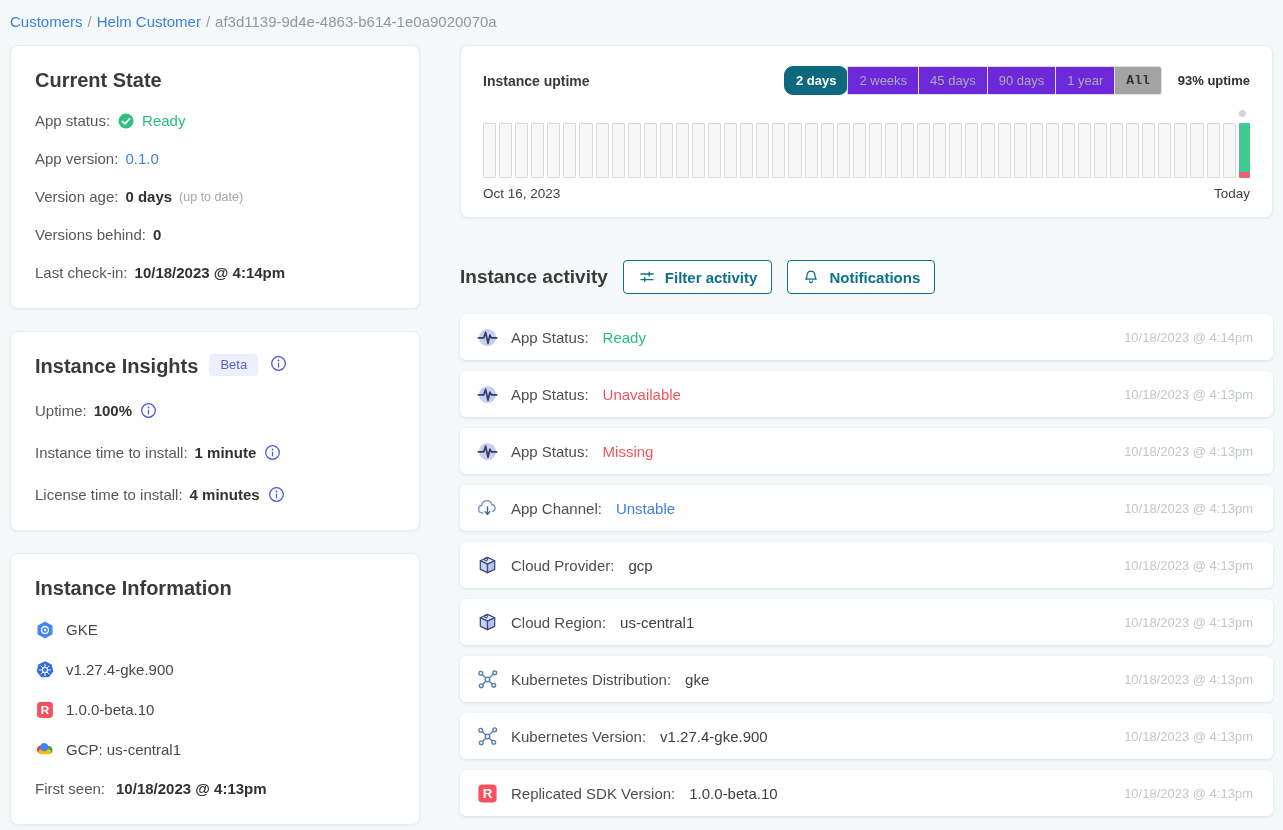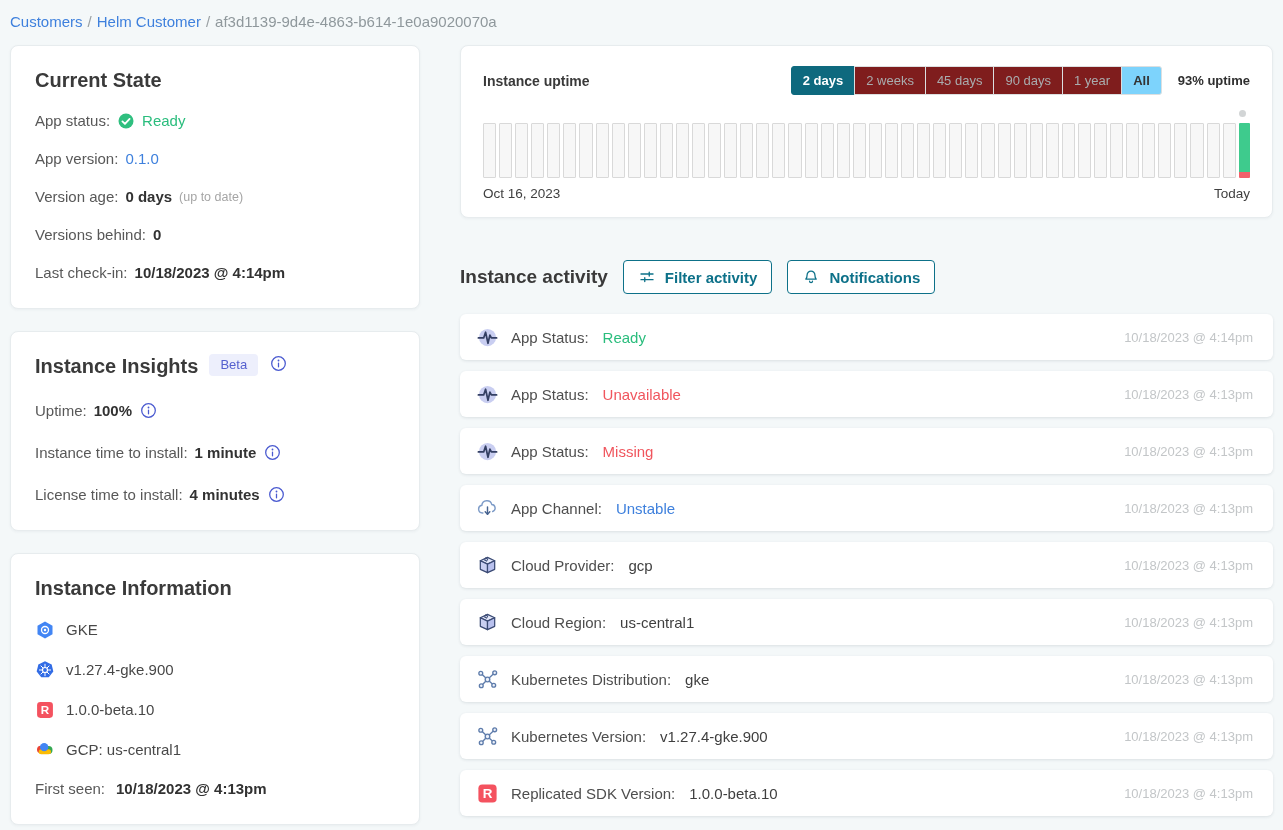--- a/index.html
+++ b/index.html
@@ -52,27 +52,27 @@
   .info-row { margin-top:20px; gap:11px; }
   .info-row .val { color:#484848; }
 
   
   .uptime-card { padding:20px 22px 16px 22px; }
   .uptime-header { display:flex; align-items:center; }
   .uptime-title { font-size:14px; font-weight:bold; color:#3a3a3a; }
   .uptime-controls { margin-left:auto; display:flex; align-items:center; gap:16px; }
   .range-group { display:flex; }
   .range-btn {
-    font-size:13px; padding:6px 11px; background:#7f1d1d; color:#a9acae;
+    font-size:13px; padding:6px 11px; background:#6d28d9; color:#a9acae;
     border:1px solid #dcdfe0; margin-left:-1px; cursor:pointer; line-height:15px;
   }
   .range-btn:first-child { margin-left:0; border-radius:3px 0 0 3px; }
   .range-btn:last-child { border-radius:0 3px 3px 0; }
-  .range-btn.active { background:#0e697e; border-color:#0e697e; color:#fff; font-weight:bold; }
-  .range-btn.plain { background:#7dd3fc; color:#333; font-weight:bold; }
+  .range-btn.active { background:#0e697e; border-color:#0e697e; color:#fff; font-weight:bold;border-radius:9px; }
+  .range-btn.plain { background:#a3a3a3; color:#333; font-weight:bold;font-family:Liberation Mono, monospace; }
   .uptime-pct { font-size:13px; font-weight:bold; color:#2f2f2f; white-space:nowrap; }
 
   .bars-wrap { position:relative; margin-top:28px; }
   .bars { display:flex; gap:3px; align-items:stretch; height:55px; }
   .bar { flex:1; background:#f7f7f7; border:1px solid #d9d9d9; border-radius:1px; }
   .bar.bar-last { border:none; display:flex; flex-direction:column; background:transparent; border-radius:1px; overflow:hidden; }
   .bar .seg-up { background:#3ecb8d; }
   .bar .seg-down { background:#f2606b; }
   .chart-dot {
     position:absolute; top:-13px; right:4px; width:7px; height:7px;

